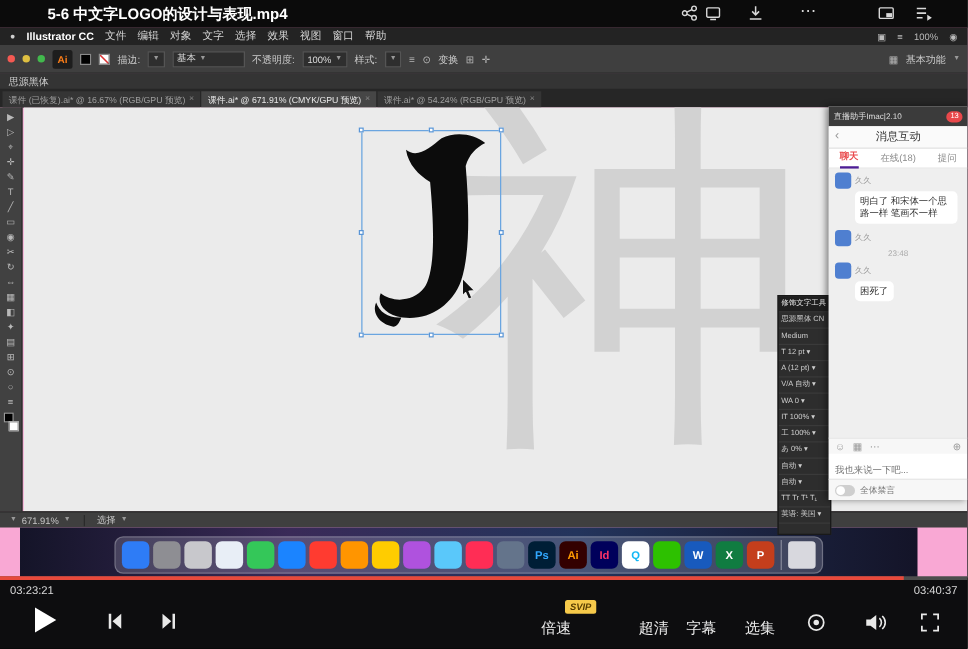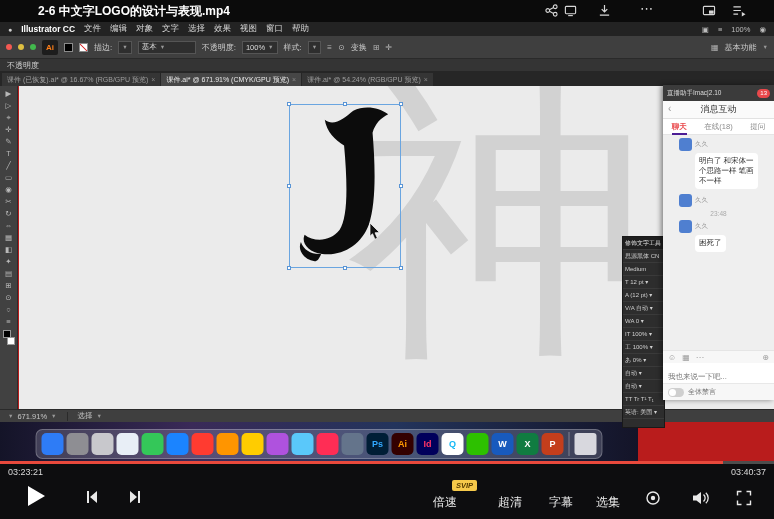--- a/index.html
+++ b/index.html
@@ -8,21 +8,21 @@
   .stage { position:relative; width:774px; height:519px; background:#000; }
 
   
   .titlebar { position:absolute; top:0; left:0; width:774px; height:22px; background:#0b0b0b; z-index:20; }
   .video-title { position:absolute; left:38px; top:3px; font-size:12px; font-weight:bold; color:#fff; }
   .tb-icon { position:absolute; top:4px; width:15px; height:14px; color:#d8d8d8; }
   .tb-icon svg { display:block; }
   .tb-more { font-size:13px; color:#d8d8d8; letter-spacing:1px; }
 
   
-  .screen { position:absolute; top:22px; left:0; width:774px; height:440px; background:#b91c1c; overflow:hidden; }
+  .screen { position:absolute; top:22px; left:0; width:774px; height:440px; background:#f9a8d4; overflow:hidden; }
 
   .menubar { height:14px; background:#232323; display:flex; align-items:center; gap:9px; padding:0 8px;
     font-size:8.5px; color:#d5d5d5; white-space:nowrap; }
   .menubar .apple { color:#cfcfcf; font-size:7px; }
   .menubar .app { font-weight:bold; color:#fff; }
   .menubar .mspacer { flex:1; }
   .menubar .mstat { color:#bbb; font-size:7.5px; }
 
   .controlbar { height:23px; background:#3f3f3f; border-bottom:1px solid #2a2a2a; display:flex; align-items:center;
     gap:6px; padding:0 6px; font-size:8px; color:#c9c9c9; white-space:nowrap; }
@@ -83,41 +83,41 @@
     flex-direction:column; background:#f5f5f5; box-shadow:-2px 0 5px rgba(0,0,0,.45); }
   .chat-titlebar { height:16px; background:#3b3b3b; display:flex; align-items:center; gap:3px; padding:0 4px; }
   .chat-title { font-size:6.5px; color:#ddd; white-space:nowrap; overflow:hidden; flex:1; }
   .chat-badge { background:#e9484b; color:#fff; font-size:6px; border-radius:6px; padding:0 3px; height:9px; line-height:9px; }
   .chat-header { height:18px; background:#fafafa; display:flex; align-items:center; justify-content:center;
     font-size:9px; color:#333; border-bottom:1px solid #e2e2e2; position:relative; }
   .chat-back { position:absolute; left:5px; color:#999; font-size:10px; top:2px; }
   .chat-tabs { height:16px; background:#fff; display:flex; align-items:center; justify-content:space-around;
     font-size:7.5px; color:#8a8a8a; border-bottom:1px solid #e5e5e5; }
   .chat-tab { height:16px; line-height:15px; }
-  .chat-tab.active { color:#e9484b; border-bottom:2px solid #4c1d95; font-weight:bold; }
-  .chat-msgs { flex:1; background:#efefef; padding:3px 16px; overflow:hidden; }
+  .chat-tab.active { color:#e9484b; border-bottom:2px solid #4c1d95; font-weight:bold;font-family:Liberation Mono, monospace; }
+  .chat-msgs { flex:1; background:#efefef; padding:3px 5px; overflow:hidden; }
   .msg-head { display:flex; align-items:center; gap:3px; }
   .avatar { width:13px; height:13px; border-radius:3px; }
   .msg-user { font-size:6.5px; color:#999; }
   .bubble { margin:2px 0 5px 16px; background:#fff; border-radius:4px; padding:3px 4px; font-size:7.5px;
     color:#333; max-width:82px; width:fit-content; line-height:1.35; }
   .msg-time { text-align:center; font-size:6.5px; color:#aaa; margin:3px 0; }
   .chat-toolbar { height:13px; background:#f7f7f7; display:flex; align-items:center; gap:6px; padding:0 5px;
     font-size:8px; color:#9a9a9a; border-top:1px solid #e5e5e5; }
   .ct-spacer { flex:1; }
   .chat-input { height:20px; background:#fff; padding:2px 5px; }
   .chat-input input { border:none; background:transparent; font-size:7.5px; color:#666; width:100%; outline:none;
     font-family:"Liberation Sans","DejaVu Sans",sans-serif; }
   .chat-footer { height:17px; display:flex; align-items:center; gap:4px; padding:0 5px; background:#f7f7f7;
     border-top:1px solid #e8e8e8; font-size:7px; color:#777; }
   .toggle { width:16px; height:9px; border-radius:5px; background:#cfcfcf; position:relative; }
   .toggle::after { content:""; position:absolute; left:1px; top:1px; width:7px; height:7px; border-radius:50%; background:#fff; }
 
   
-  .wallpaper { position:absolute; left:0; top:400px; width:638px; height:40px;
+  .wallpaper { position:absolute; left:16px; top:400px; width:718px; height:40px;
     background:linear-gradient(90deg,#141428,#3a2a58 30%,#23345c 62%,#141428); }
   .dock { position:absolute; left:50%; transform:translateX(-50%); bottom:3px; height:30px;
     background:rgba(205,205,225,0.22); border:1px solid rgba(255,255,255,0.25); border-radius:7px;
     display:flex; align-items:center; gap:3px; padding:0 5px; }
   .dock-icon { width:22px; height:22px; border-radius:5px; display:flex; align-items:center;
     justify-content:center; font-size:9px; font-weight:bold; }
   .dock-divider { width:1px; height:24px; background:rgba(255,255,255,0.35); margin:0 2px; }
 
   
   .progress { position:absolute; top:461px; left:0; width:774px; height:3px; background:#4d4d4d; z-index:22; }
@@ -132,21 +132,21 @@
   .svip { position:absolute; left:452px; top:16px; background:#f6c94a; color:#573c00; font-size:7.5px;
     font-style:italic; font-weight:bold; padding:1px 4px; border-radius:2px; }
   .r-icon { position:absolute; top:26px; }
 </style>
 </head>
 <body>
 
 <div class="stage">
 
   <div class="titlebar">
-    <div class="video-title">2-6 中文字LOGO的设计与表现.mp4</div>
+    <div class="video-title">5-6 中文字LOGO的设计与表现.mp4</div>
     <div class="tb-icon" style="left:545px">
       <svg width="13" height="13" viewBox="0 0 14 14">
           <g stroke="#d8d8d8" stroke-width="1.2" fill="none">
         <circle cx="3" cy="7" r="2"></circle>
             <circle cx="11" cy="3" r="2"></circle>
             <circle cx="11" cy="11" r="2"></circle>
         <path d="M4.8 6.1 9.2 3.9M4.8 7.9 9.2 10.1"></path>
           </g>
         </svg>
     </div>
@@ -236,21 +236,21 @@
       <span>变换</span>
       <span class="cb-ico">⊞</span>
       <span class="cb-ico">✛</span>
       <span class="cb-spacer"></span>
       <span class="cb-ico">▦</span>
       <span>基本功能</span>
       <span class="caret">▼</span>
     </div>
 
     <div class="subrow">
-      <span>不透明度</span>
+      <span>思源黑体</span>
     </div>
 
     <div class="tabbar" id="tab-list">
         <div class="tab">
           <span>课件 (已恢复).ai* @ 16.67% (RGB/GPU 预览)</span>
           <span class="close">×</span>
         </div>
         <div class="tab active">
           <span>课件.ai* @ 671.91% (CMYK/GPU 预览)</span>
           <span class="close">×</span>
@@ -432,21 +432,21 @@
     <div class="play-btn"></div>
     <svg class="skip" style="left:84px" width="15" height="14" viewBox="0 0 15 14">
       <path fill="#e8e8e8" d="M3 1h2v12H3zM13 1 6 7l7 6z"></path>
       </svg>
     <svg class="skip" style="left:128px" width="15" height="14" viewBox="0 0 15 14">
       <path fill="#e8e8e8" d="M10 1h2v12h-2zM2 1l7 6-7 6z"></path>
       </svg>
 
     <span class="ctl-label" style="left:433px">倍速</span>
     <span class="svip">SVIP</span>
-    <span class="ctl-label" style="left:498px">超清</span>
+    <span class="ctl-label" style="left:511px">超清</span>
     <span class="ctl-label" style="left:549px">字幕</span>
     <span class="ctl-label" style="left:596px">选集</span>
 
     <svg class="r-icon" style="left:645px" width="16" height="16" viewBox="0 0 16 16">
       <circle cx="8" cy="8" r="6" fill="none" stroke="#e8e8e8" stroke-width="1.4"></circle>
         <circle cx="8" cy="8" r="2.2" fill="#e8e8e8"></circle>
       </svg>
     <svg class="r-icon" style="left:692px" width="17" height="16" viewBox="0 0 17 16">
       <path fill="#e8e8e8" d="M1 5.5h3.4L9 2v12L4.4 10.5H1z"></path>
       <path fill="none" stroke="#e8e8e8" stroke-width="1.3" d="M11.5 4.5c2.2 2 2.2 5 0 7M13.8 2.8c3.2 2.9 3.2 7.5 0 10.4"></path>

